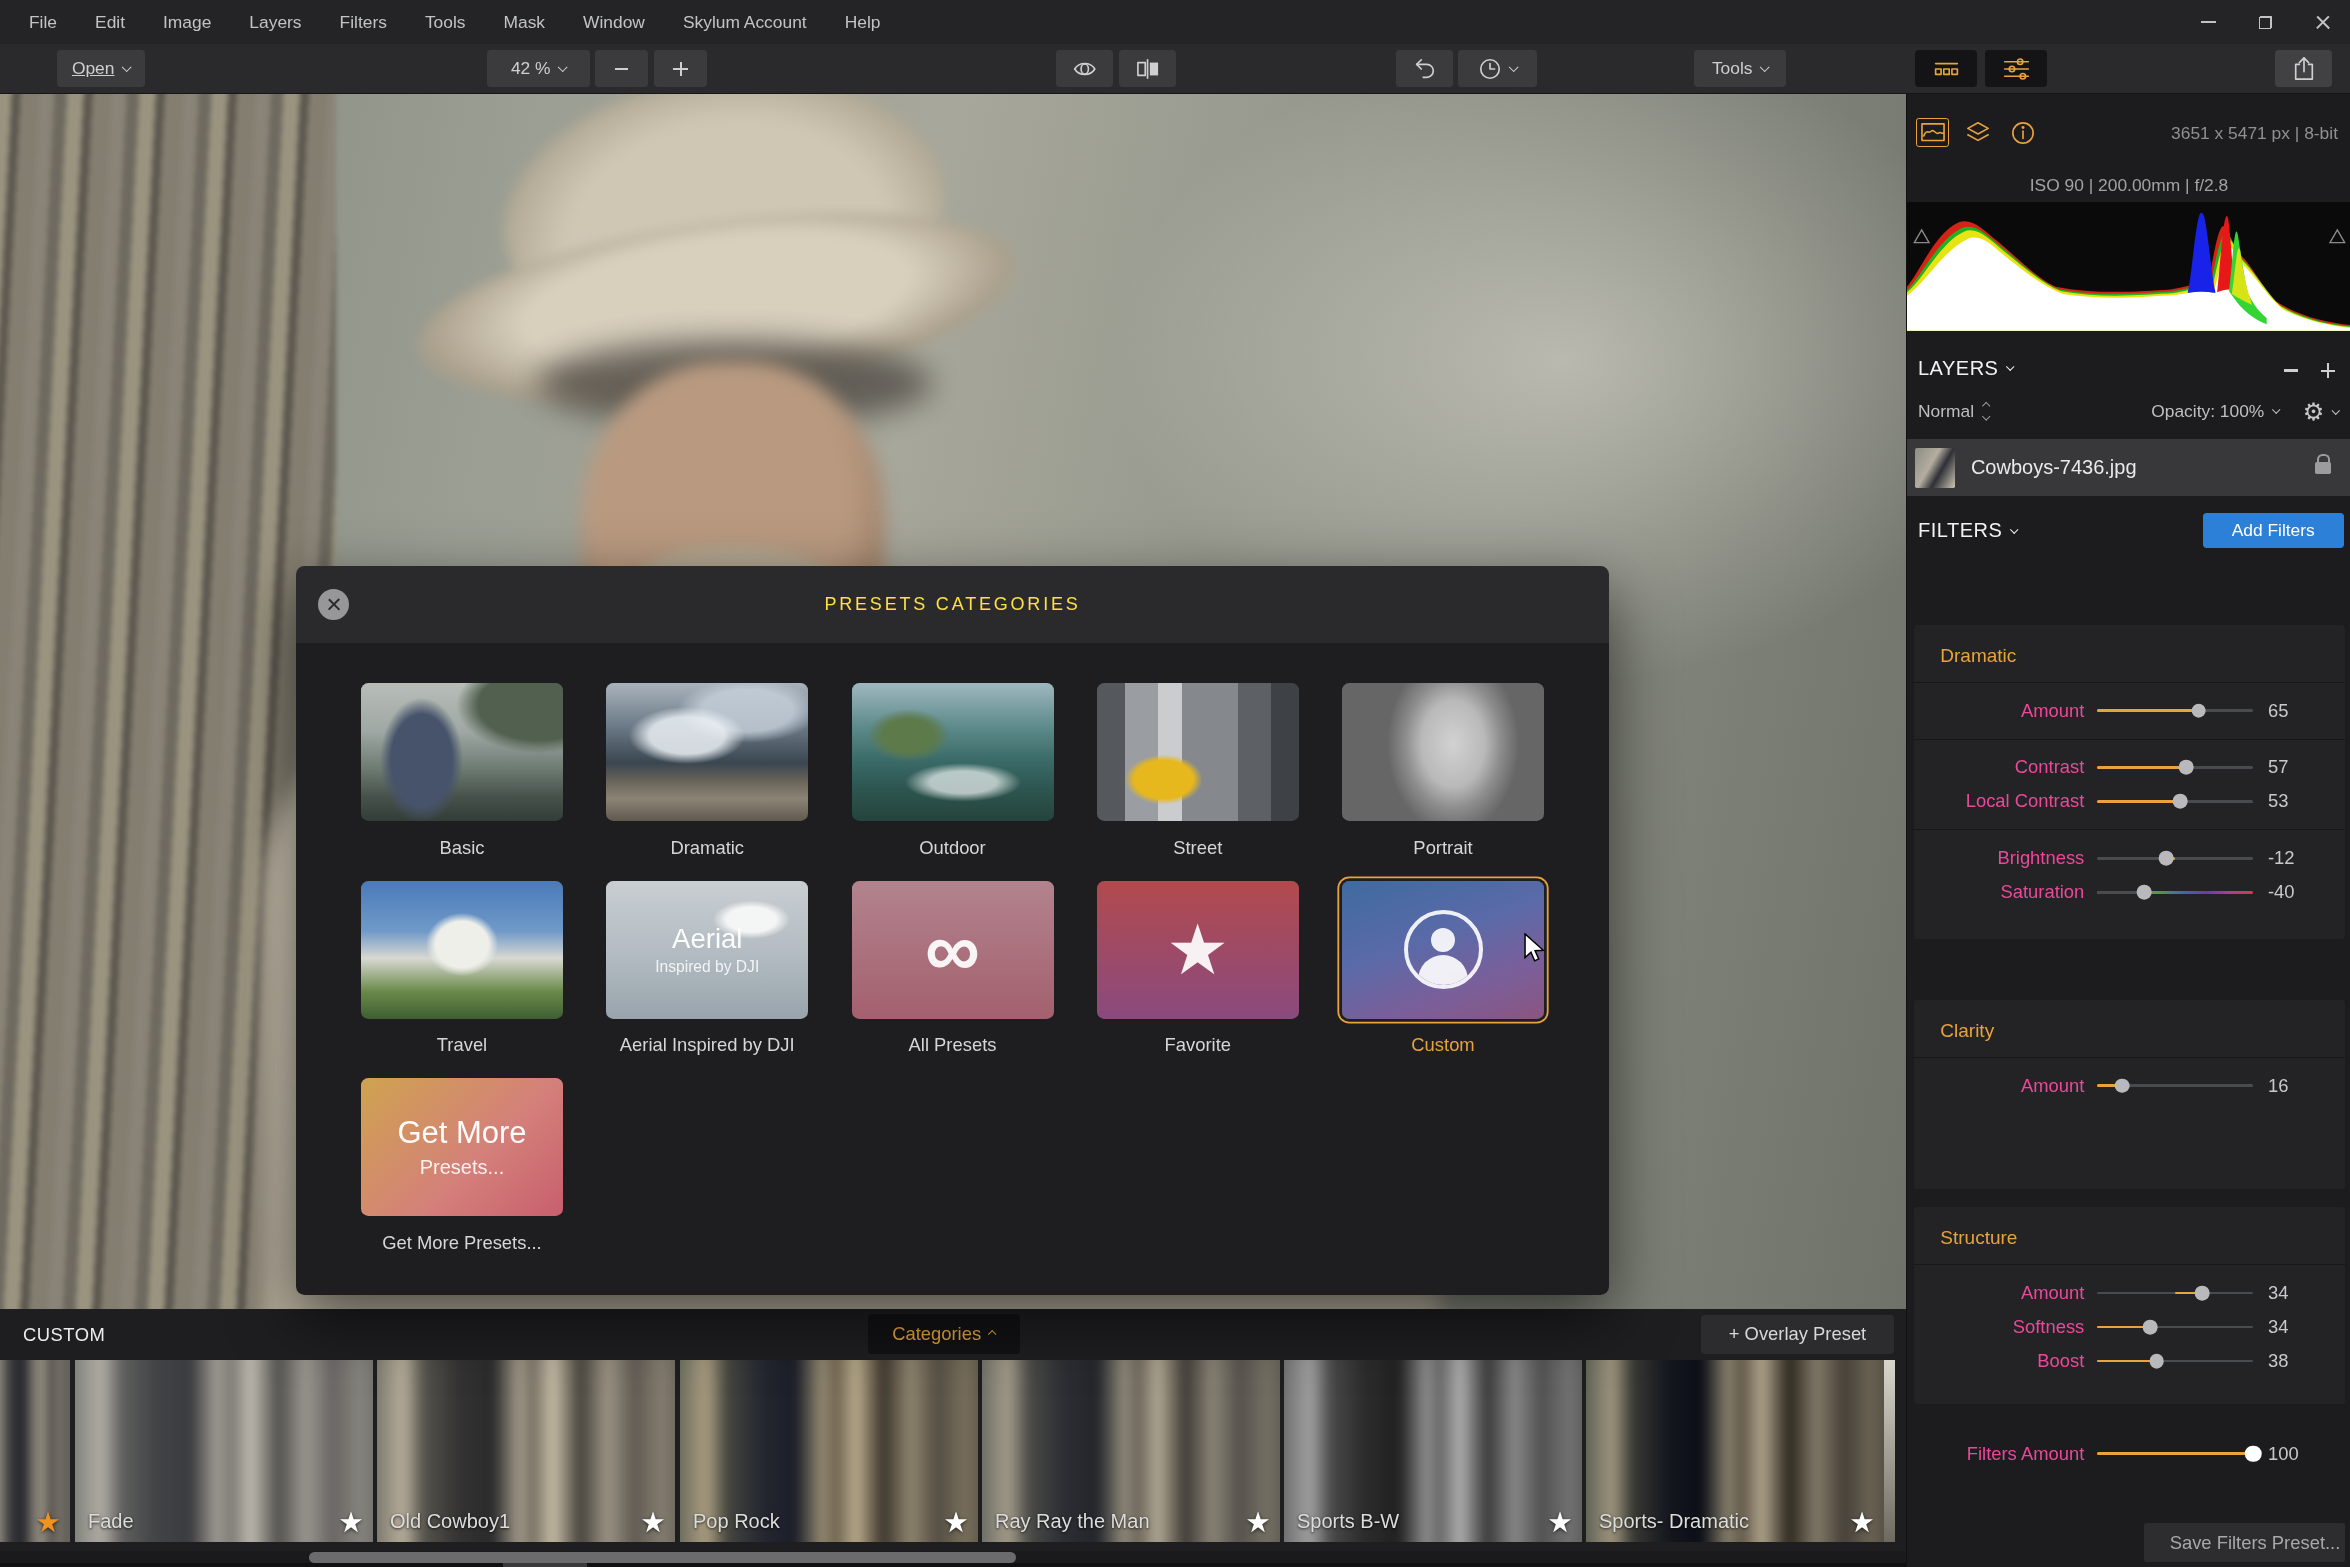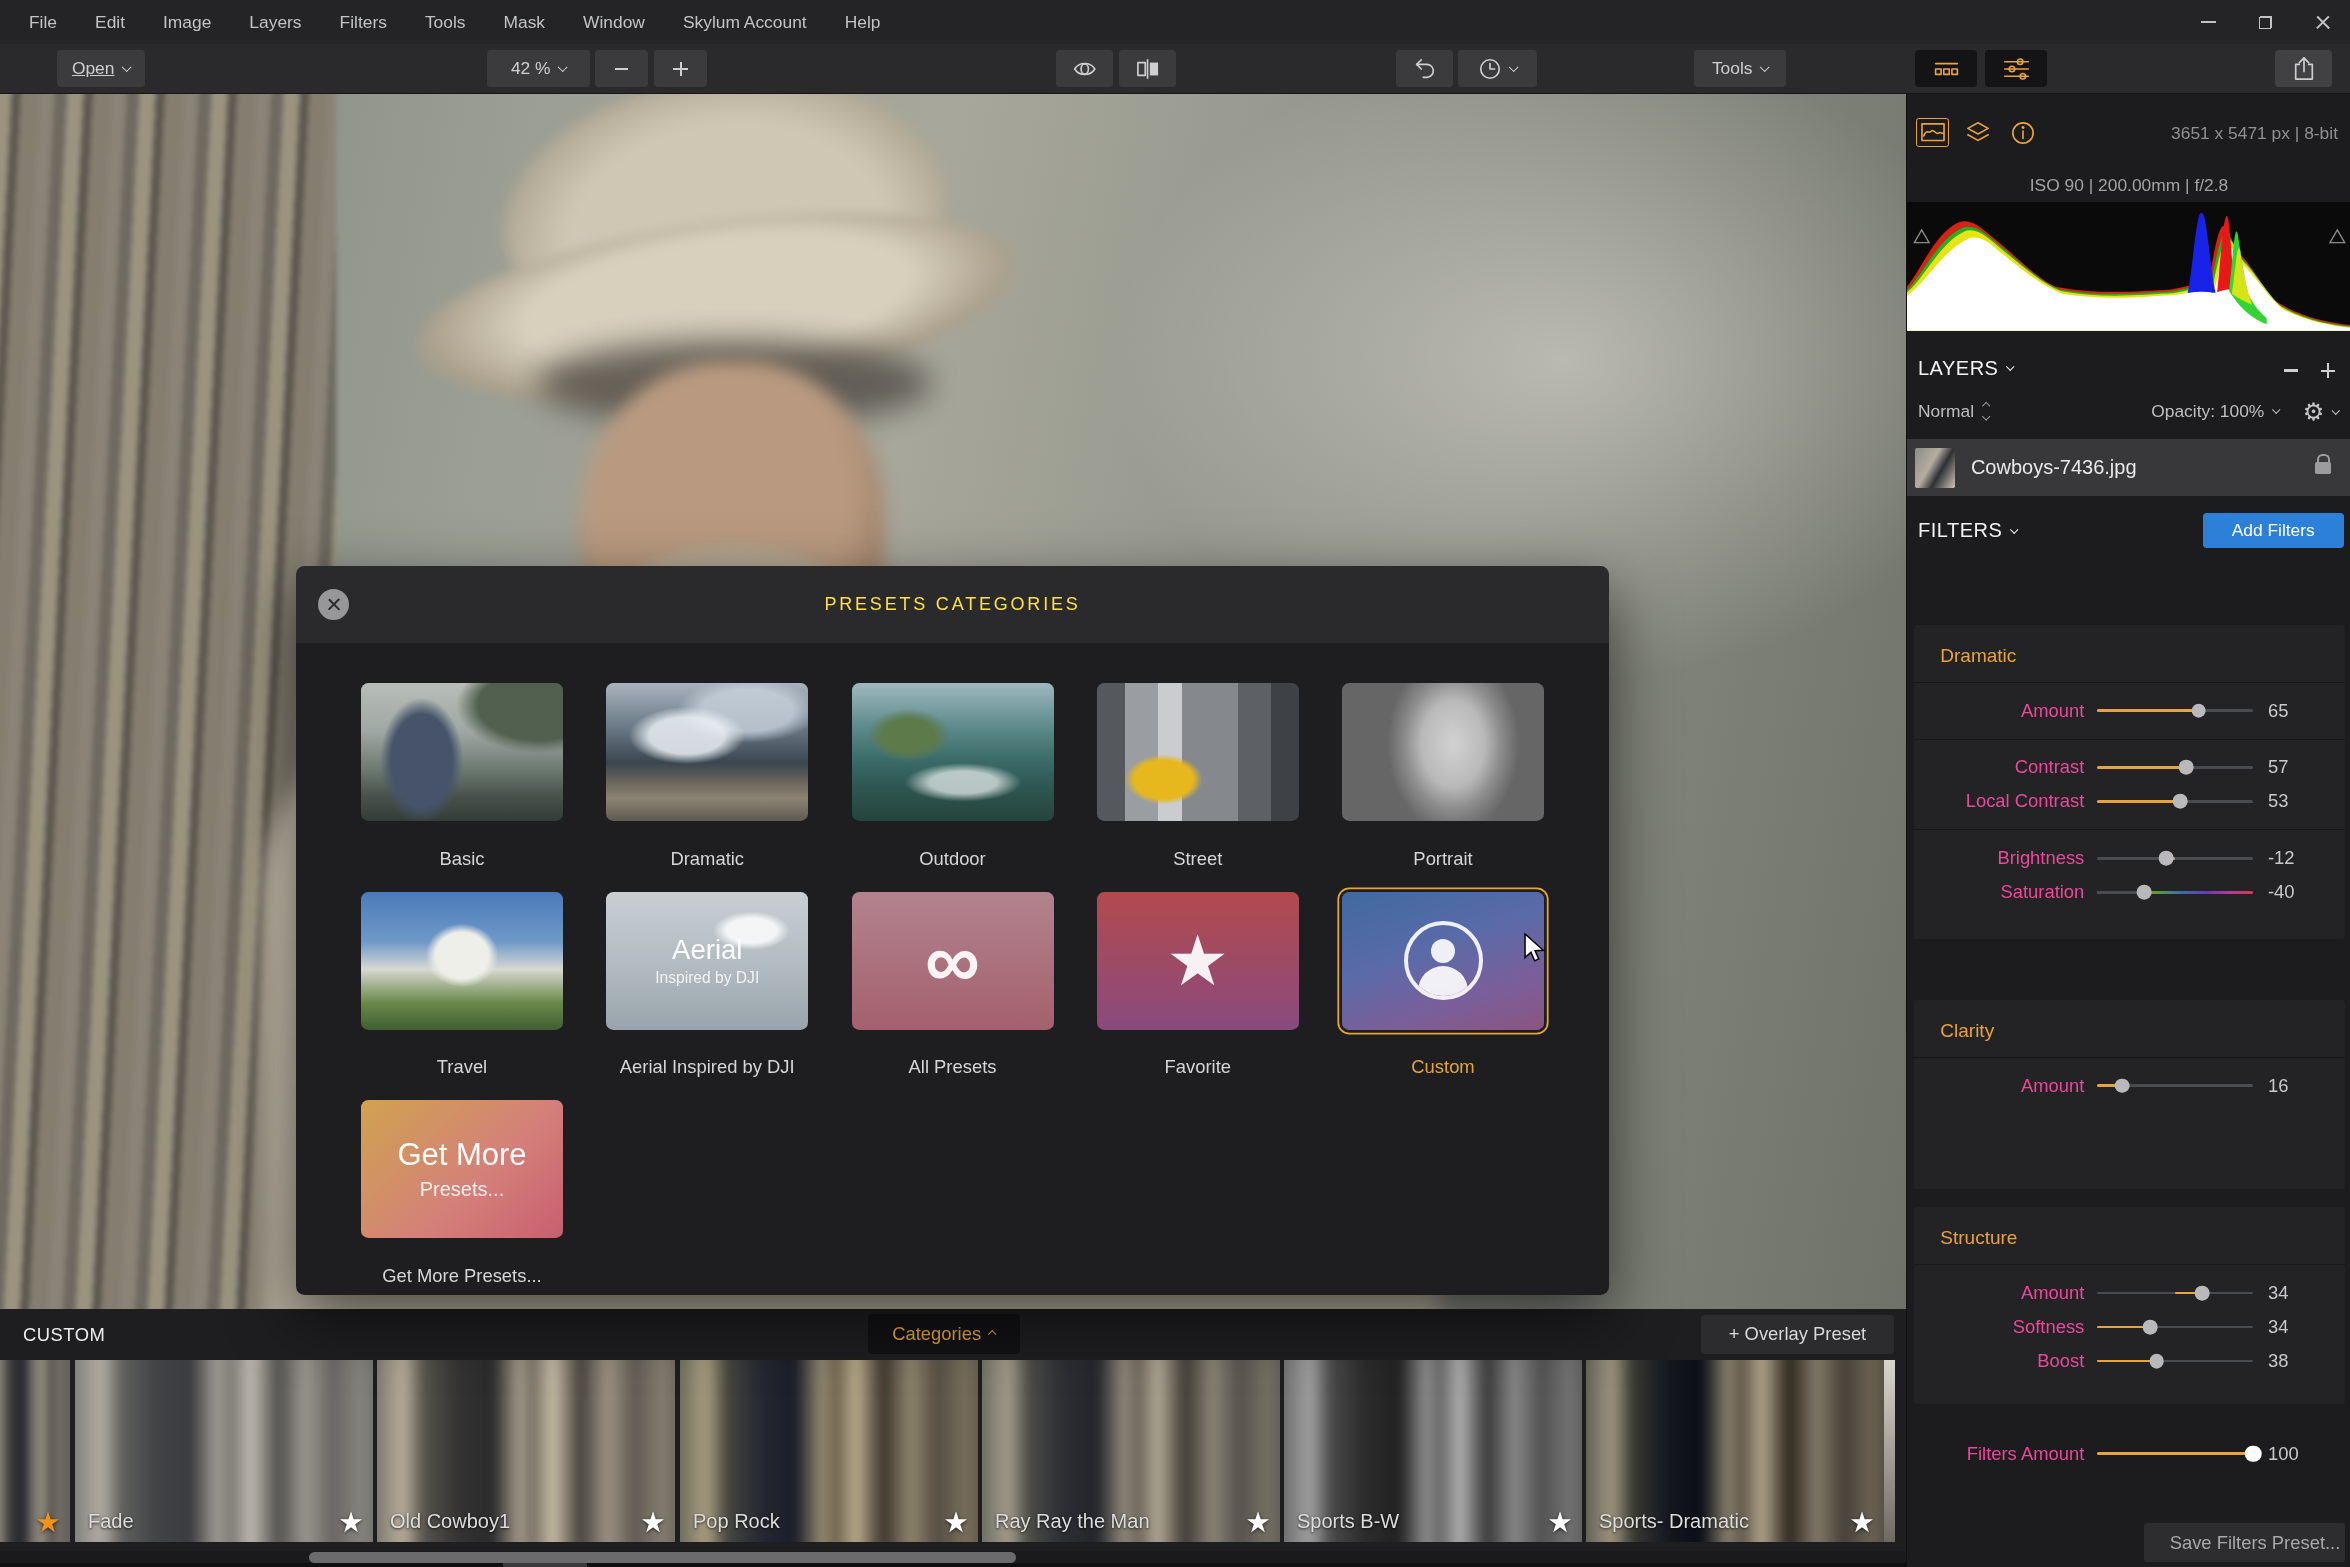--- a/index.html
+++ b/index.html
@@ -57,21 +57,21 @@
   
   .modal{position:absolute;left:296px;top:566px;width:1313px;height:729px;border-radius:8.3px;box-shadow:0 22px 64px rgba(0,0,0,.6);z-index:50;}
   .modal-head{position:relative;height:77px;background:#2a2a2c;border-radius:8.3px 8.3px 0 0;display:flex;align-items:center;justify-content:center;}
   .modal-title{font-size:18px;letter-spacing:2.8px;color:#fde047;}
   .modal-close{position:absolute;left:22px;top:23px;width:31px;height:31px;border-radius:50%;background:#97979a;display:flex;align-items:center;justify-content:center;}
   .modal-close span{position:relative;width:13px;height:13px;display:block;}
   .modal-close span::before,.modal-close span::after{content:"";position:absolute;left:5.5px;top:-0.9px;width:2.4px;height:14.7px;background:#2a2a2c;}
   .modal-close span::before{transform:rotate(45deg);} .modal-close span::after{transform:rotate(-45deg);}
   .modal-body{height:652px;background:#1e1e20;border-radius:0 0 8.3px 8.3px;padding:40px 65px 0;}
   .grid{display:flex;flex-wrap:wrap;justify-content:space-between;}
-  .cell{width:202px;margin-bottom:22px;display:flex;flex-direction:column;align-items:center;gap:11px;}
+  .cell{width:202px;margin-bottom:22px;display:flex;flex-direction:column;align-items:center;}
   .card{width:202px;height:138px;border-radius:7.3px;position:relative;overflow:hidden;display:flex;align-items:center;justify-content:center;}
   .cell.sel .card{box-shadow:0 0 0 2.8px #1e1e20,0 0 0 4.6px #e8a33d;}
   .card-label{margin-top:15.6px;font-size:18.4px;color:#d6d6d6;text-align:center;white-space:nowrap;}
   .cell.sel .card-label{color:#e8a33d;}
   .glyph{font-size:77px;color:rgba(255,255,255,.92);line-height:1;font-weight:bold;}
   .glyph.star{font-size:70px;font-weight:normal;}
   .overlay-txt{position:absolute;inset:0;display:flex;flex-direction:column;align-items:center;justify-content:center;}
   .overlay-title{font-size:27.5px;color:rgba(255,255,255,.95);}
   .overlay-sub{font-size:15.6px;color:rgba(255,255,255,.85);margin-top:3.7px;}
   .promo-title{font-size:31px;color:rgba(255,255,255,.97);}

